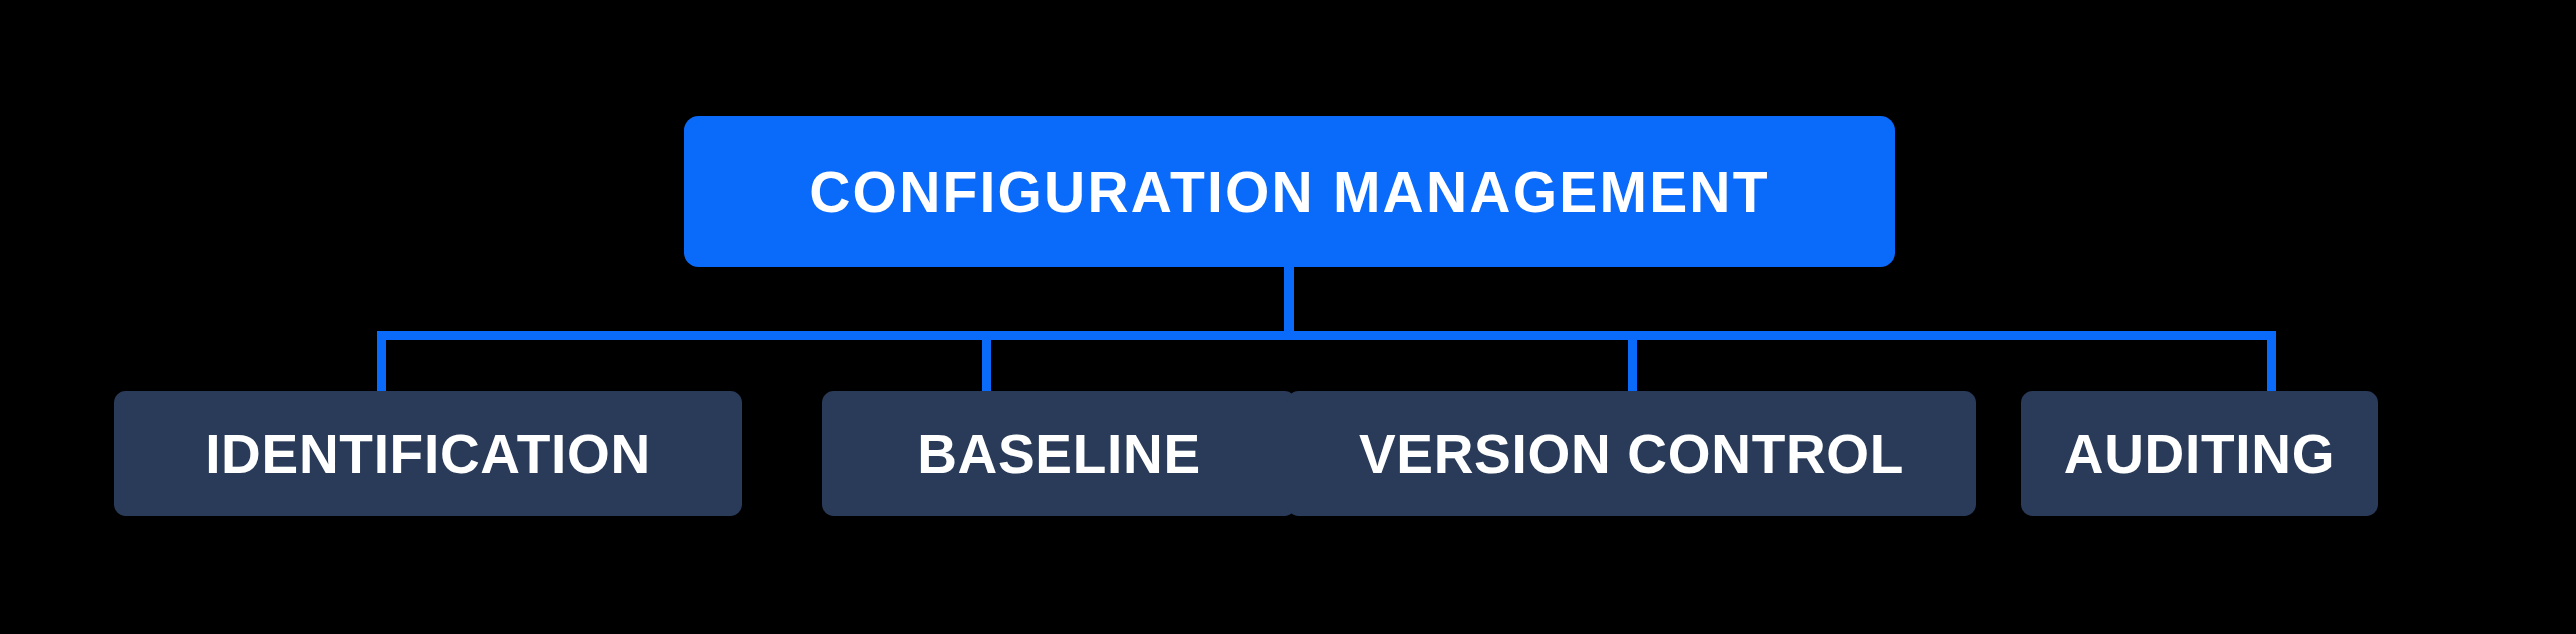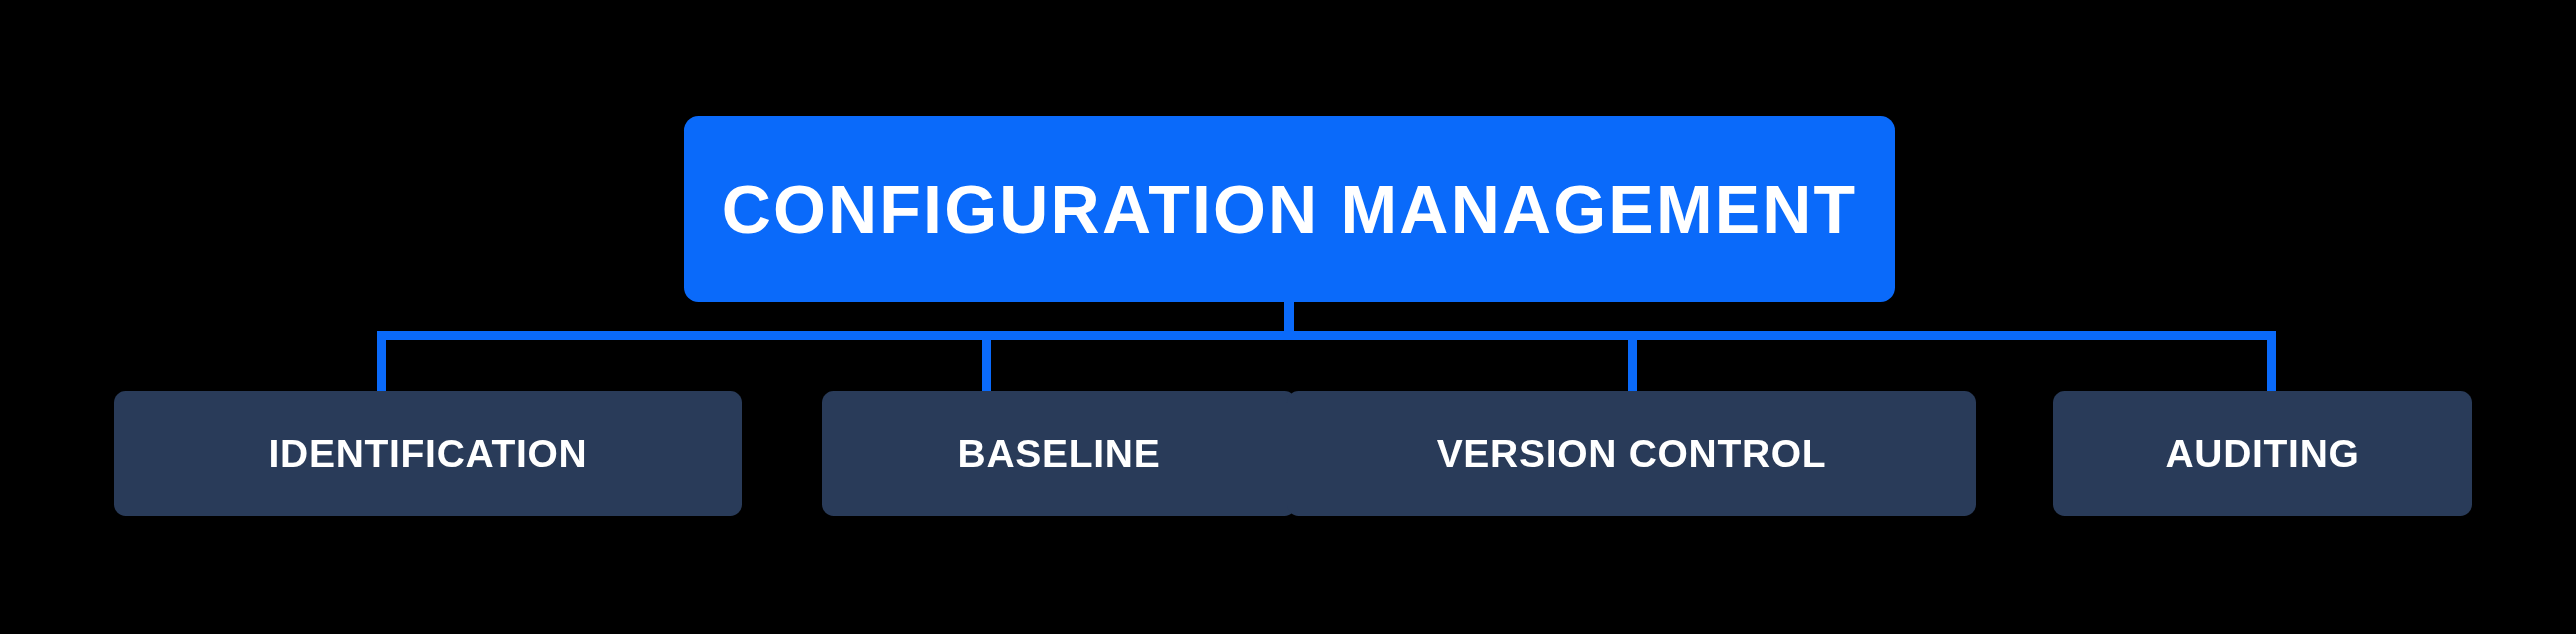--- a/index.html
+++ b/index.html
@@ -25,38 +25,38 @@
     box-sizing: border-box;
     color: #ffffff;
     font-weight: 700;
     text-align: center;
     white-space: nowrap;
   }
   .root-node {
     left: 684px;
     top: 116px;
     width: 1211px;
-    height: 186px;
+    height: 151px;
     background: #0a6afa;
     border-radius: 14.5px;
-    font-size: 68px;
+    font-size: 57px;
     letter-spacing: 2.2px;
   }
   .child-node {
     top: 391px;
     height: 125px;
     background: #293b59;
     border-radius: 11.6px;
-    font-size: 39px;
+    font-size: 55px;
     letter-spacing: 0.7px;
   }
   .child-identification { left: 114px;  width: 628px; }
   .child-baseline       { left: 822px; width: 474px; }
   .child-version-control{ left: 1287px; width: 689px; }
-  .child-auditing       { left: 2021px; width: 419px; margin-left: 32px; }
+  .child-auditing       { left: 2021px; width: 357px; }
 
   
   .connector {
     position: absolute;
     background: #0a6afa;
   }
   .trunk {
     left: 1284px;
     top: 265px;
     width: 10px;

